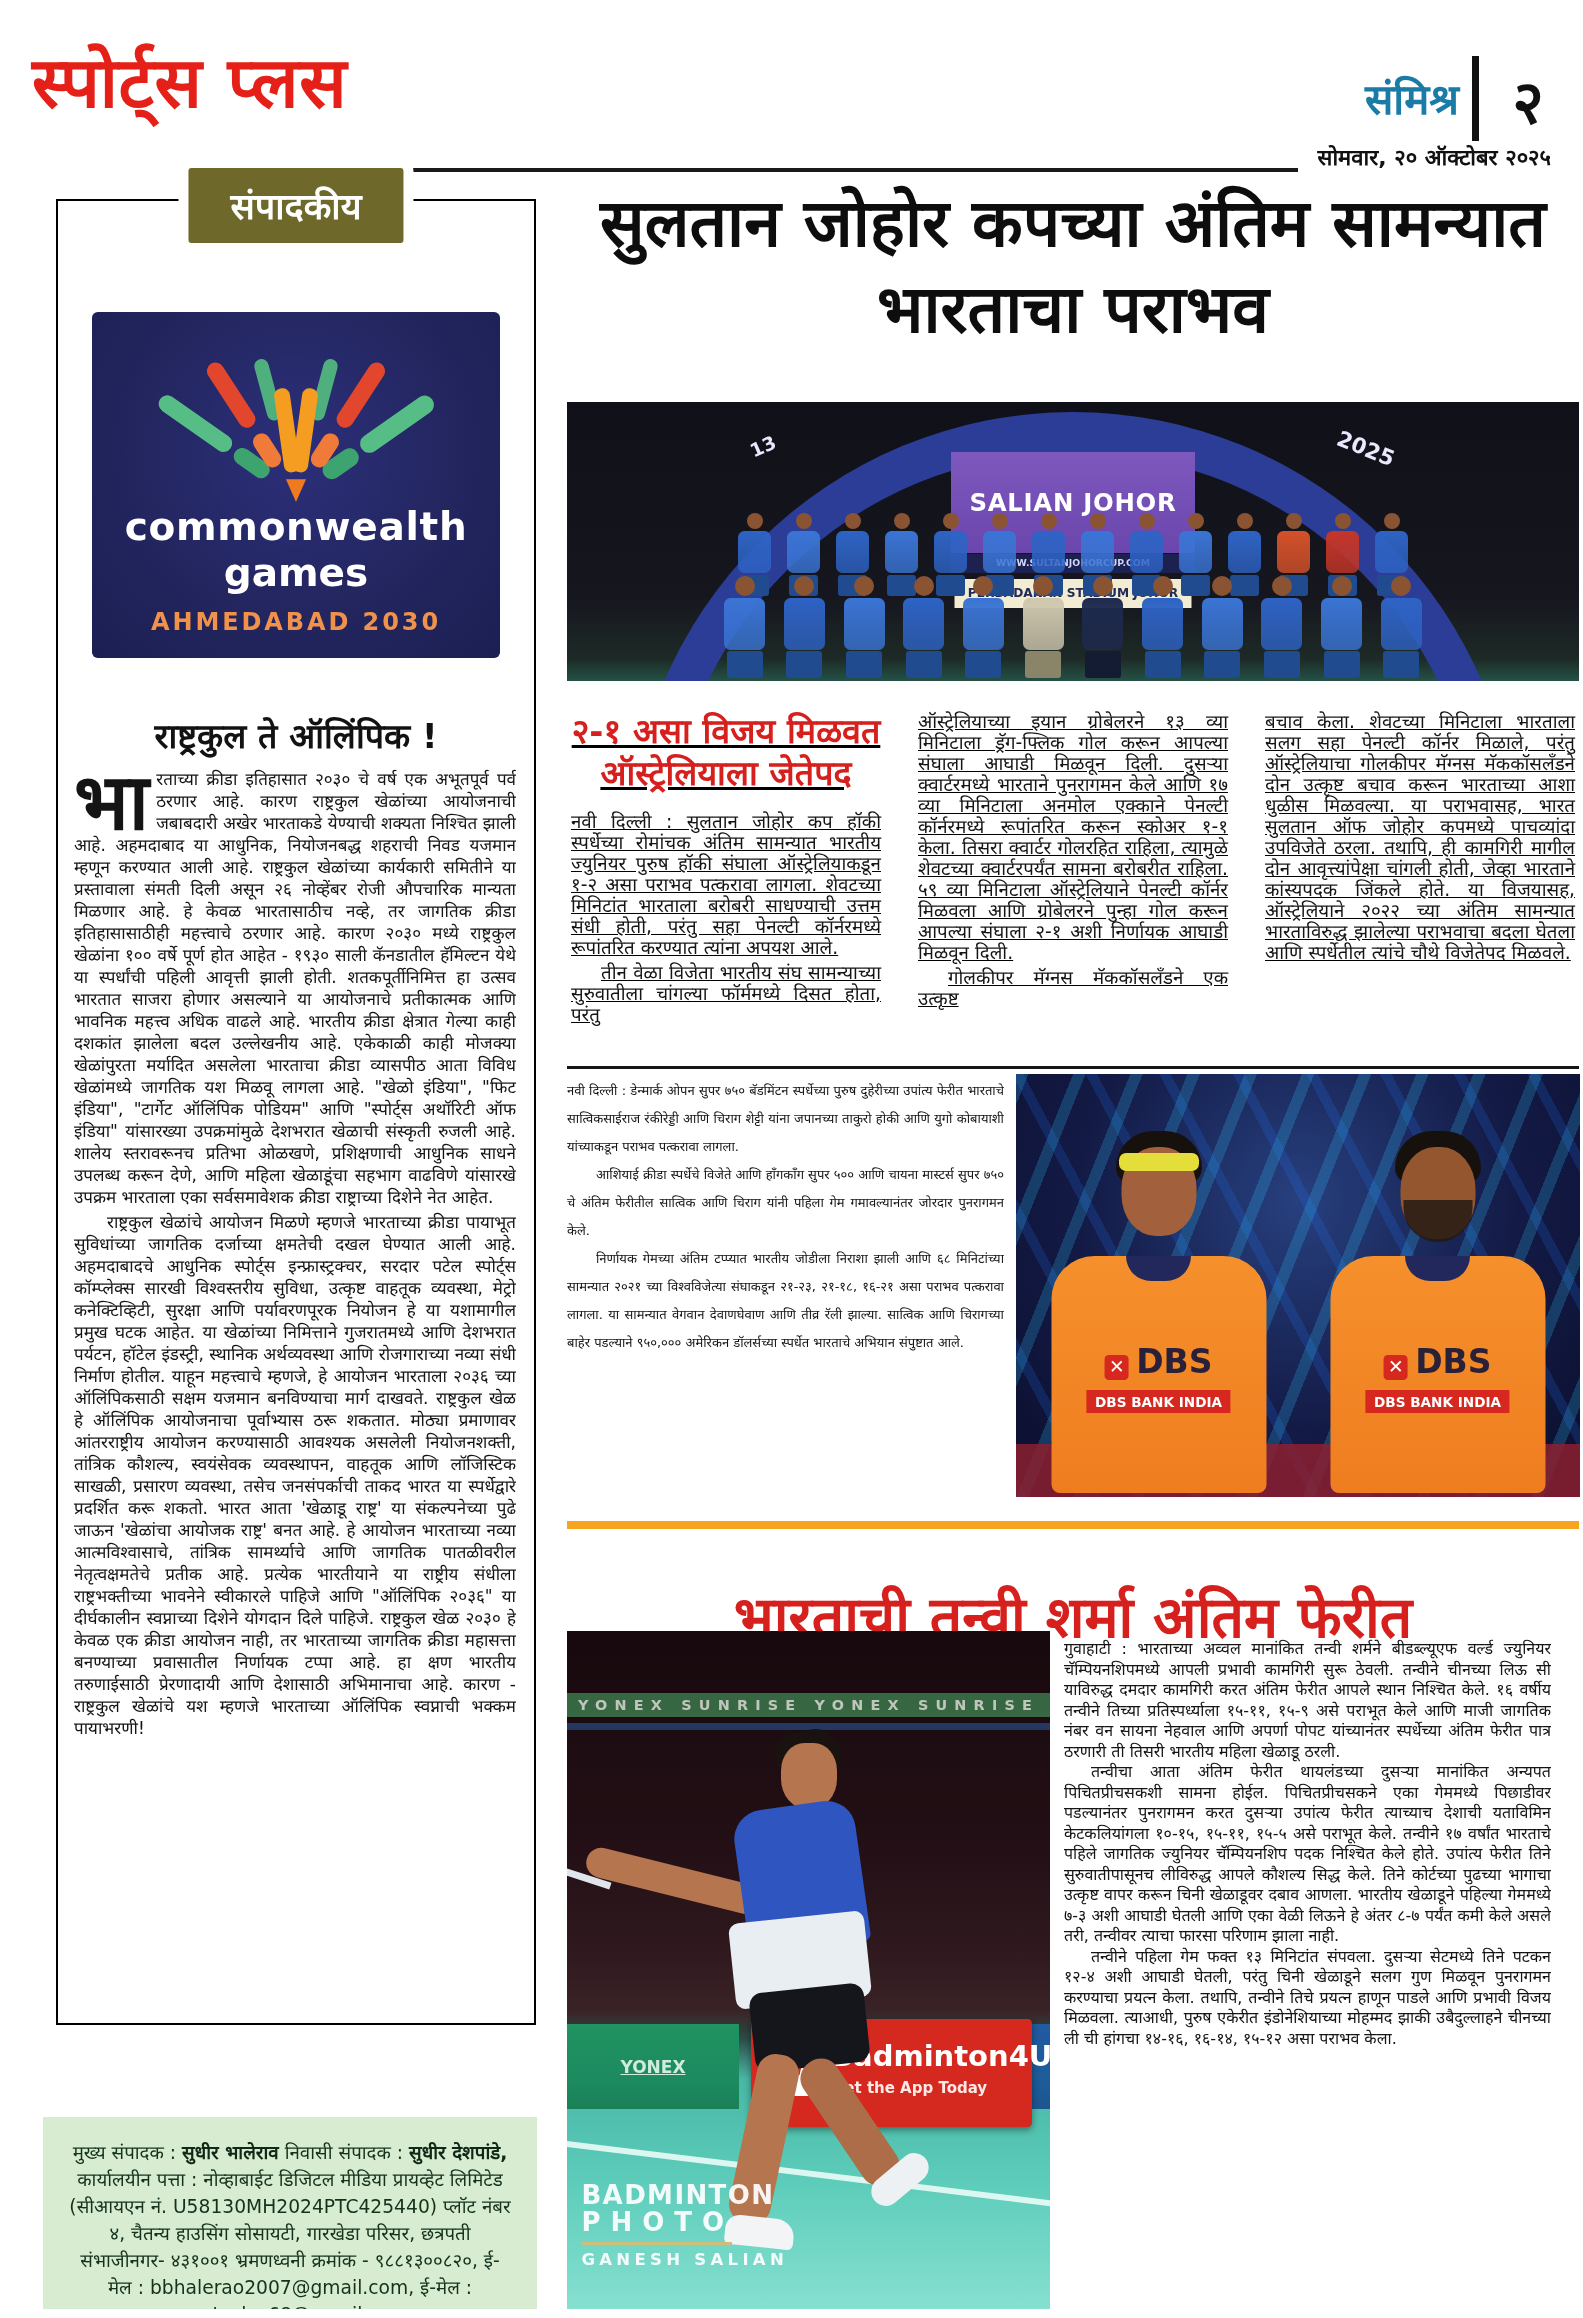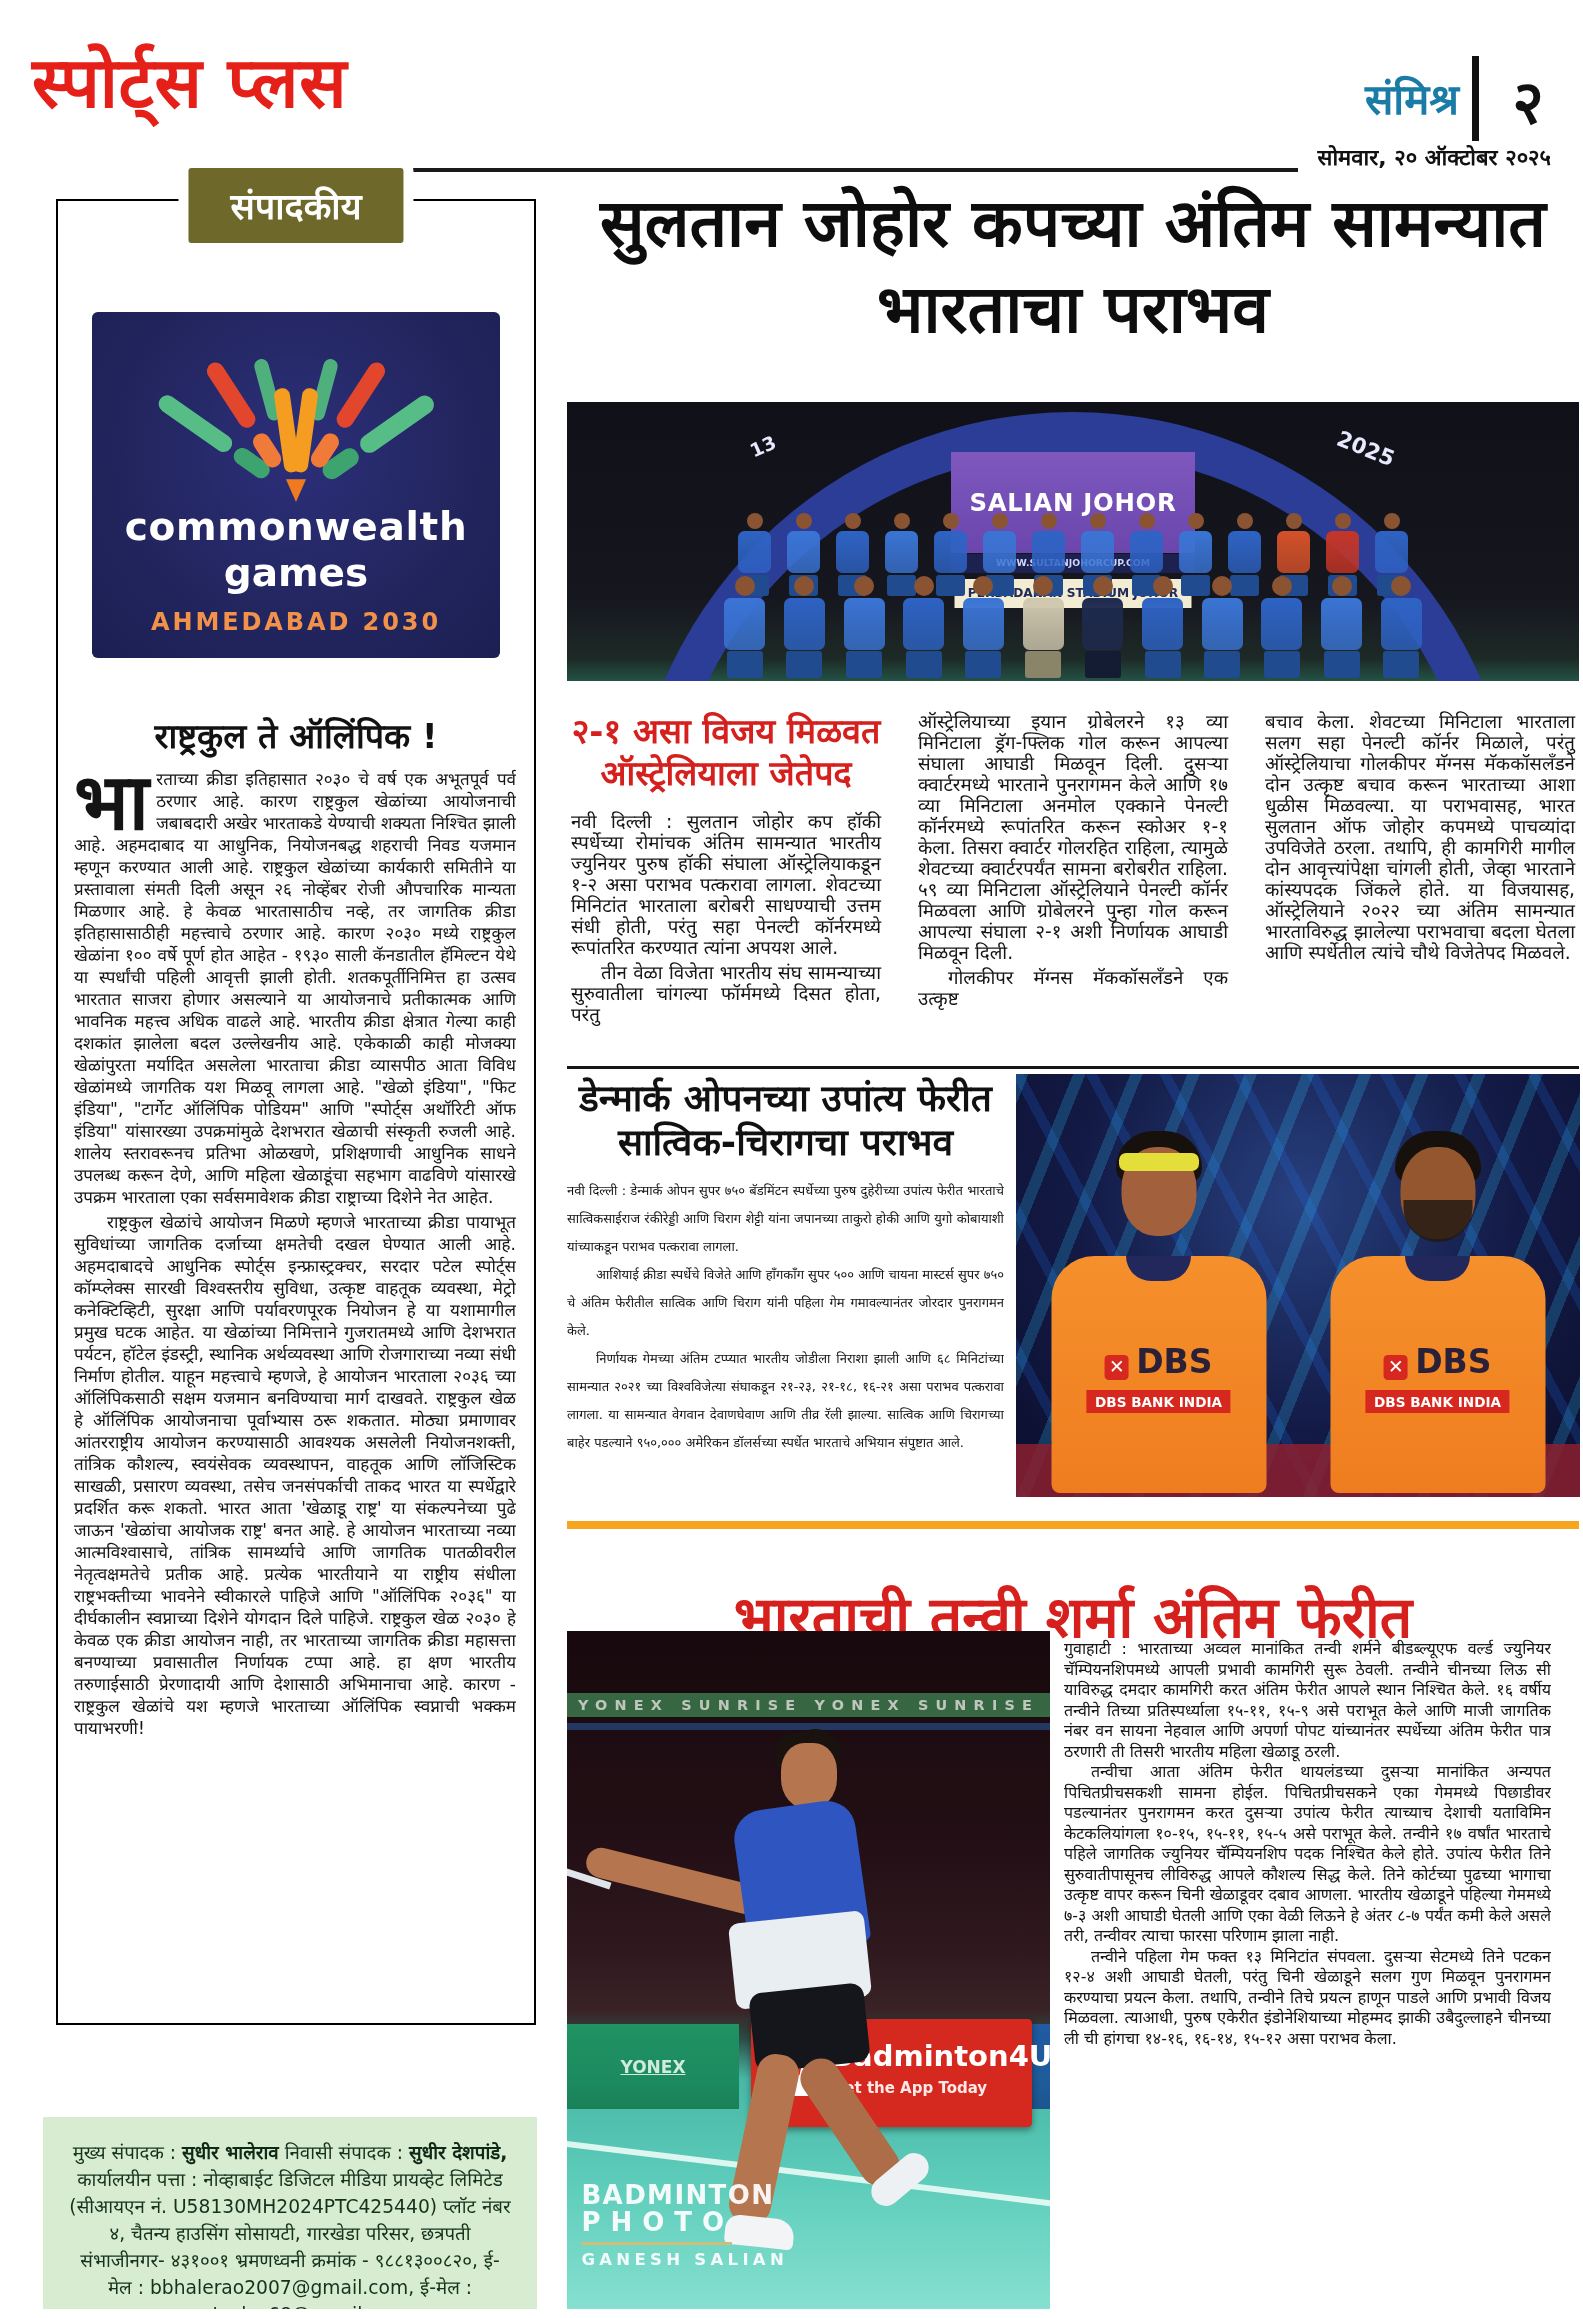--- a/index.html
+++ b/index.html
@@ -68,21 +68,21 @@
   .stadium-sign{position:absolute;left:50%;top:177px;transform:translateX(-50%);width:237px;height:29px;
                 background:#f2ecd2;color:#222a56;font-size:12.2px;font-weight:900;text-align:center;line-height:29px;}
   .row-back{position:absolute;left:0;width:100%;bottom:85px;display:flex;justify-content:center;gap:16px;}
   .row-front{position:absolute;left:0;width:100%;bottom:2.9px;display:flex;justify-content:center;gap:18.7px;}
   .pl{position:relative;display:flex;flex-direction:column;align-items:center;}
   .pl .head{border-radius:50%;background:#8a5433;}
   .pl .torso{border-radius:6.5px;}
   .pl .legs{border-radius:2.9px;}
 
   
-  .hockey-cols{position:absolute;left:567px;top:707px;width:1012px;height:353px;display:flex;gap:29px;}
+  .hockey-cols{position:absolute;left:567px;top:707px;width:1012px;height:353px;display:flex;gap:29px;text-decoration:underline;}
   .hcol{width:325px;height:353px;overflow:hidden;font-size:18.7px;line-height:21px;
         text-align:justify;color:#141414;}
   .hcol p{margin:4px;}
   .hcol p.indent{text-indent:30px;}
   .sub-headline{font-size:34px;line-height:1.22;font-weight:900;color:#d6201d;text-align:center;
                 margin:4.3px 0 17px 0;}
   .divider{position:absolute;left:567px;top:1066px;width:1012px;height:2.9px;background:#151515;}
 
   
   .dk-text{position:absolute;left:567px;top:1077px;width:437px;height:420px;overflow:hidden;}
@@ -367,21 +367,20 @@
       <p class="indent" data-name="hockey-col2-paragraph-2">गोलकीपर मॅग्नस मॅककॉसलँडने एक उत्कृष्ट</p>
     </div>
     <div class="hcol" data-name="hockey-column-3">
       <p data-name="hockey-col3-paragraph">बचाव केला. शेवटच्या मिनिटाला भारताला सलग सहा पेनल्टी कॉर्नर मिळाले, परंतु ऑस्ट्रेलियाचा गोलकीपर मॅग्नस मॅककॉसलँडने दोन उत्कृष्ट बचाव करून भारताच्या आशा धुळीस मिळवल्या. या पराभवासह, भारत सुलतान ऑफ जोहोर कपमध्ये पाचव्यांदा उपविजेते ठरला. तथापि, ही कामगिरी मागील दोन आवृत्त्यांपेक्षा चांगली होती, जेव्हा भारताने कांस्यपदक जिंकले होते. या विजयासह, ऑस्ट्रेलियाने २०२२ च्या अंतिम सामन्यात भारताविरुद्ध झालेल्या पराभवाचा बदला घेतला आणि स्पर्धेतील त्यांचे चौथे विजेतेपद मिळवले.</p>
     </div>
   </div>
 
   <div class="divider" data-name="section-divider"></div>
 
   <div class="dk-text" data-name="denmark-article">
-    <div class="dk-headline" data-name="denmark-headline">डेन्मार्क ओपनच्या उपांत्य फेरीत सात्विक-चिरागचा पराभव</div>
     <div class="dk-body" data-name="denmark-body">
       <p data-name="denmark-paragraph-1">नवी दिल्ली : डेन्मार्क ओपन सुपर ७५० बॅडमिंटन स्पर्धेच्या पुरुष दुहेरीच्या उपांत्य फेरीत भारताचे सात्विकसाईराज रंकीरेड्डी आणि चिराग शेट्टी यांना जपानच्या ताकुरो होकी आणि युगो कोबायाशी यांच्याकडून पराभव पत्करावा लागला.</p>
       <p class="indent" data-name="denmark-paragraph-2">आशियाई क्रीडा स्पर्धेचे विजेते आणि हाँगकाँग सुपर ५०० आणि चायना मास्टर्स सुपर ७५० चे अंतिम फेरीतील सात्विक आणि चिराग यांनी पहिला गेम गमावल्यानंतर जोरदार पुनरागमन केले.</p>
       <p class="indent" data-name="denmark-paragraph-3">निर्णायक गेमच्या अंतिम टप्प्यात भारतीय जोडीला निराशा झाली आणि ६८ मिनिटांच्या सामन्यात २०२१ च्या विश्वविजेत्या संघाकडून २१-२३, २१-१८, १६-२१ असा पराभव पत्करावा लागला. या सामन्यात वेगवान देवाणघेवाण आणि तीव्र रॅली झाल्या. सात्विक आणि चिरागच्या बाहेर पडल्याने ९५०,००० अमेरिकन डॉलर्सच्या स्पर्धेत भारताचे अभियान संपुष्टात आले.</p>
     </div>
   </div>
 
   <div class="dbs-photo" data-name="satwik-chirag-photo">
     <div class="dbs-floorboard" data-name="court-floor-board"></div>
 

